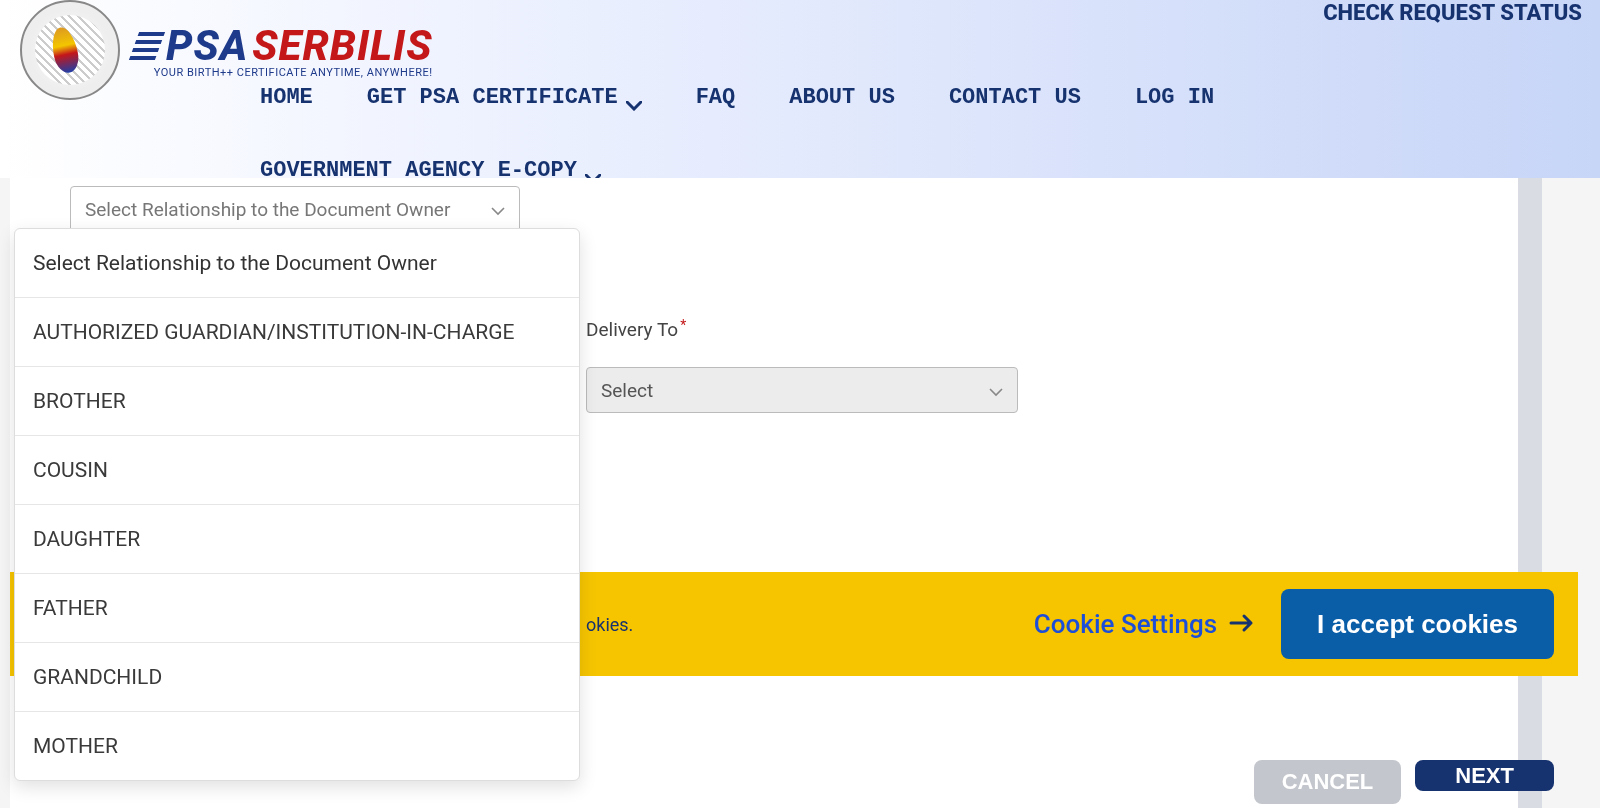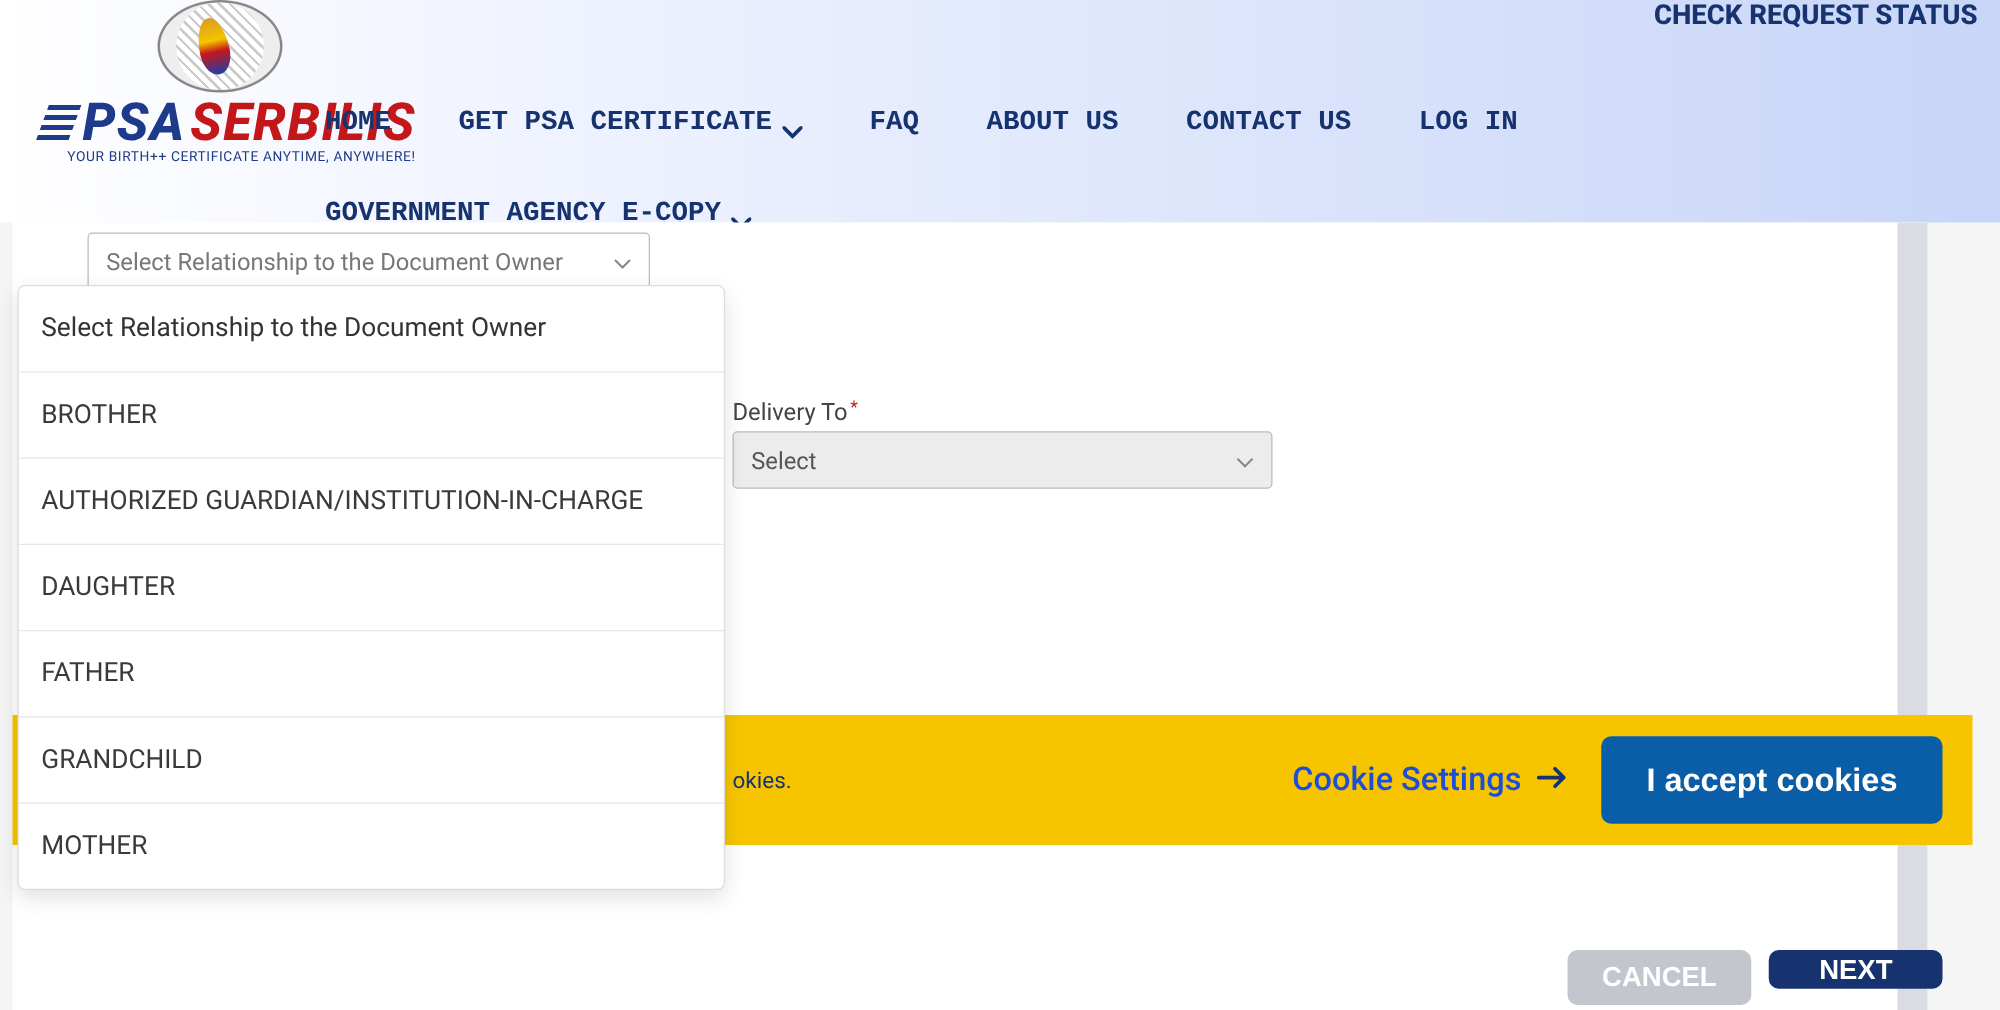--- a/index.html
+++ b/index.html
@@ -17,21 +17,20 @@
     position: relative;
     display: flex;
     align-items: flex-start;
     padding-left: 20px;
   }
   .logo-wrap {
     display: flex;
     align-items: center;
     height: 100px;
     padding-top: 0;
-    flex-direction: column;
   }
   .seal {
     width: 100px;
     height: 100px;
     border-radius: 50%;
     border: 2px solid #888;
     position: relative;
     background:
       radial-gradient(circle at 50% 50%, #fff 0%, #eee 60%);
     display: flex;
@@ -146,21 +145,21 @@
   .chev-small svg{width:14px;height:9px;}
   .label-row {
     margin-top: 86px;
     position: relative;
     left: 516px;
     color:#444;
     font-size:19px;
   }
   .req { color:#c4171a; font-size:14px; position:relative; top:-6px; left:2px;}
   .delivery-select{
-    margin-top: 4px;
+    margin-top: 26px;
     position:relative; left:516px;
     width: 432px; height:46px;
     border:1px solid #bbb; border-radius:4px;
     background:#ececec;
     display:flex; align-items:center; justify-content:space-between;
     padding:0 14px; color:#555; font-size:19px;
   }
   .dropdown {
     position: absolute;
     left: 14px;
@@ -311,22 +310,23 @@
       <svg viewBox="0 0 26 20">
           <path d="M2 10 H22 M15 3 L22 10 L15 17" stroke="#16326f" stroke-width="3" fill="none" stroke-linecap="round" stroke-linejoin="round"></path>
         </svg>
     </span>
   </a>
   <button class="accept-btn">I accept cookies</button>
 </div>
 
 <div class="dropdown">
   <div class="dropdown-item">Select Relationship to the Document Owner</div>
+  <div class="dropdown-item">AUTHORIZED GUARDIAN/INSTITUTION-IN-CHARGE</div>
   <div class="dropdown-item">BROTHER</div>
-  <div class="dropdown-item">AUTHORIZED GUARDIAN/INSTITUTION-IN-CHARGE</div>
+  <div class="dropdown-item">COUSIN</div>
   <div class="dropdown-item">DAUGHTER</div>
   <div class="dropdown-item">FATHER</div>
   <div class="dropdown-item">GRANDCHILD</div>
   <div class="dropdown-item">MOTHER</div>
 </div>
 
 <div class="footer-btns">
   <button class="cancel-btn">CANCEL</button>
   <button class="next-btn">NEXT</button>
 </div>

